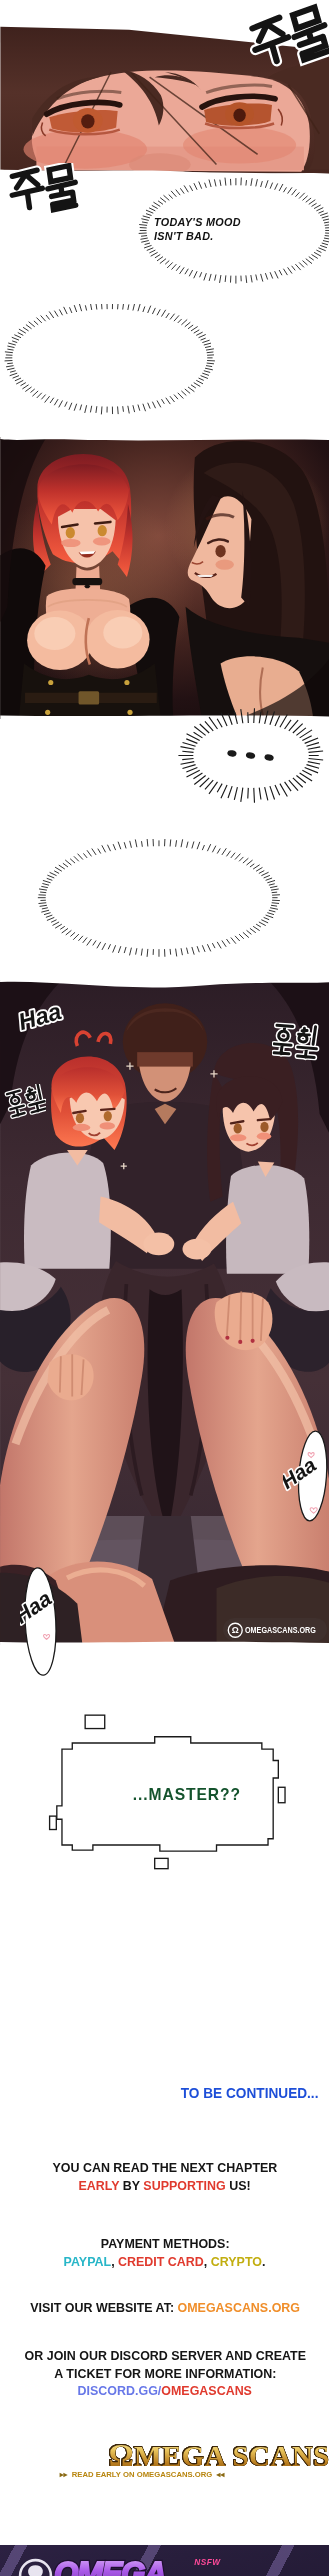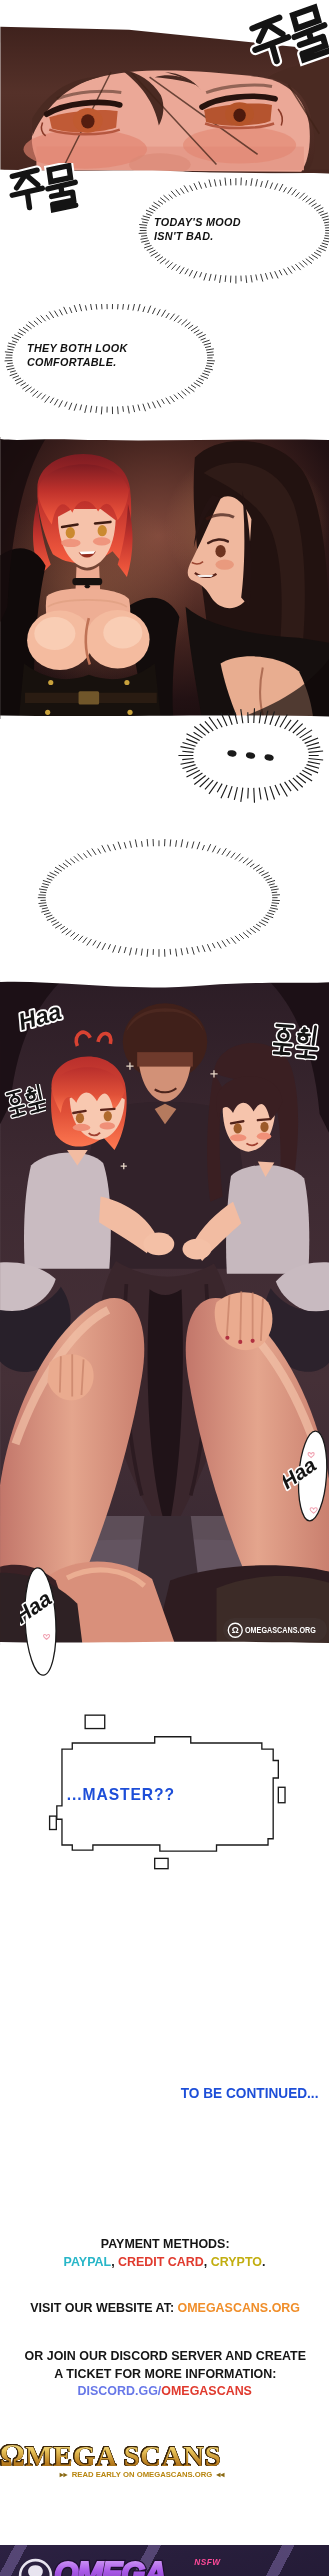--- a/index.html
+++ b/index.html
@@ -86,21 +86,20 @@
 <svg class="abs" style="left:0;top:175px" width="330" height="113" viewBox="0 0 640 220">
       <ellipse cx="458" cy="108" rx="174" ry="88" fill="#ffffff"></ellipse>
       <path d="M632.0,108.0L642.4,108.0M631.7,112.9L646.9,113.8M630.9,117.9L645.0,119.4M629.5,122.7L641.6,124.8M627.6,127.6L642.8,131.1M625.2,132.4L637.3,135.9M622.2,137.1L635.3,141.6M618.8,141.7L632.9,147.5M614.8,146.2L624.5,150.9M610.3,150.6L623.4,157.8M605.3,154.8L617.5,162.5M599.9,158.9L609.6,165.8M594.0,162.9L606.2,172.6M587.7,166.6L597.4,175.3M581.0,170.2L590.6,179.8M573.9,173.6L584.2,185.1M566.5,176.8L573.5,185.6M558.7,179.8L567.3,191.8M550.6,182.5L558.4,194.9M542.2,185.0L547.7,195.1M533.5,187.3L540.2,201.3M524.6,189.3L529.7,201.6M515.5,191.1L519.8,203.5M506.2,192.6L510.5,207.5M496.7,193.8L499.3,205.1M487.1,194.8L489.6,209.1M477.5,195.4L479.1,210.2M467.8,195.9L468.4,206.9M458.0,196.0L458.0,211.4M448.2,195.9L447.5,209.5M438.5,195.4L437.1,208.2M428.9,194.8L426.2,210.1M419.3,193.8L416.6,205.5M409.8,192.6L405.9,206.3M400.5,191.1L395.6,205.3M391.4,189.3L387.3,199.1M382.5,187.3L375.9,201.1M373.8,185.0L367.1,197.2M365.4,182.5L358.8,193.1M357.3,179.8L348.3,192.5M349.5,176.8L341.8,186.5M342.1,173.6L332.7,184.1M335.0,170.2L324.2,181.0M328.3,166.6L320.4,173.7M322.0,162.9L310.1,172.3M316.1,158.9L304.5,167.2M310.7,154.8L300.4,161.3M305.7,150.6L292.1,158.1M301.2,146.2L289.7,151.7M297.2,141.7L284.5,146.9M293.8,137.1L279.3,142.1M290.8,132.4L280.3,135.4M288.4,127.6L273.8,130.9M286.5,122.7L272.2,125.2M285.1,117.9L273.4,119.2M284.3,112.9L268.8,113.8M284.0,108.0L270.9,108.0M284.3,103.1L270.9,102.3M285.1,98.1L269.7,96.4M286.5,93.3L275.3,91.4M288.4,88.4L274.0,85.1M290.8,83.6L276.6,79.6M293.8,78.9L283.1,75.2M297.2,74.3L283.0,68.4M301.2,69.8L289.1,64.0M305.7,65.4L294.3,59.1M310.7,61.2L297.5,52.9M316.1,57.1L306.5,50.3M322.0,53.1L310.6,44.1M328.3,49.4L317.1,39.4M335.0,45.8L327.2,38.1M342.1,42.4L331.8,30.9M349.5,39.2L340.9,28.4M357.3,36.2L349.9,25.9M365.4,33.5L357.1,20.3M373.8,31.0L368.0,20.4M382.5,28.7L376.3,15.9M391.4,26.7L385.6,12.7M400.5,24.9L397.1,15.0M409.8,23.4L405.6,8.8M419.3,22.2L416.2,8.5M428.9,21.2L426.8,9.1M438.5,20.6L436.8,5.1M448.2,20.1L447.5,7.6M458.0,20.0L458.0,6.1M467.8,20.1L468.6,4.9M477.5,20.6L478.7,9.9M487.1,21.2L489.7,6.4M496.7,22.2L499.9,8.2M506.2,23.4L509.5,11.9M515.5,24.9L520.6,10.2M524.6,26.7L529.5,14.8M533.5,28.7L539.4,16.4M542.2,31.0L549.6,17.5M550.6,33.5L556.5,24.1M558.7,36.2L567.3,24.1M566.5,39.2L575.6,27.8M573.9,42.4L581.7,33.8M581.0,45.8L592.0,34.8M587.7,49.4L597.6,40.5M594.0,53.1L604.4,44.8M599.9,57.1L612.6,48.1M605.3,61.2L615.1,55.1M610.3,65.4L623.1,58.3M614.8,69.8L628.1,63.4M618.8,74.3L629.1,70.0M622.2,78.9L636.8,73.8M625.2,83.6L638.2,79.9M627.6,88.4L640.3,85.5M629.5,93.3L644.9,90.7M630.9,98.1L642.7,96.8M631.7,103.1L646.1,102.3" stroke="#1a1a1a" stroke-width="1.7" fill="none"></path>
     </svg>
 <div class="bub" style="left:154px;top:215px;width:165px">TODAY'S MOOD<br>ISN'T BAD.</div>
 
 <svg class="abs" style="left:0;top:304px" width="237" height="118" viewBox="0 0 460 230">
       <ellipse cx="213" cy="105" rx="190" ry="95" fill="#ffffff"></ellipse>
       <path d="M403.0,105.0L413.4,105.0M402.7,110.1L417.9,110.9M401.9,115.1L416.1,116.6M400.6,120.1L412.5,122.0M398.7,125.1L413.9,128.4M396.3,130.0L408.7,133.4M393.4,134.8L406.3,139.1M390.0,139.6L404.3,145.2M386.0,144.3L396.2,148.9M381.6,148.8L394.7,155.6M376.7,153.2L389.3,160.7M371.3,157.5L380.8,163.8M365.5,161.7L377.9,170.9M359.3,165.6L369.6,174.2M352.6,169.4L362.2,178.3M345.5,173.1L356.4,184.2M338.1,176.5L346.0,185.5M330.3,179.7L339.2,191.0M322.2,182.7L330.9,195.1M313.8,185.5L319.4,194.5M305.1,188.1L312.5,201.4M296.1,190.4L302.2,203.1M286.9,192.5L291.7,203.9M277.5,194.4L282.7,209.0M267.9,196.0L271.5,208.0M258.1,197.3L261.4,210.7M248.2,198.4L251.0,213.4M238.2,199.2L239.7,210.0M228.2,199.7L229.4,214.6M218.1,200.0L218.4,214.5M207.9,200.0L207.6,211.6M197.8,199.7L196.6,215.2M187.8,199.2L186.0,212.3M177.8,198.4L175.3,211.3M167.9,197.3L164.2,212.4M158.1,196.0L154.8,207.1M148.5,194.4L143.6,208.0M139.1,192.5L133.3,206.3M129.9,190.4L125.2,200.2M120.9,188.1L113.5,201.5M112.2,185.5L104.9,197.3M103.8,182.7L96.6,193.0M95.7,179.7L86.0,192.0M87.9,176.5L79.7,185.8M80.5,173.1L70.7,183.1M73.4,169.4L62.2,179.8M66.7,165.6L58.5,172.5M60.5,161.7L48.4,170.6M54.7,157.5L42.7,165.5M49.3,153.2L39.1,159.2M44.4,148.8L30.6,156.0M40.0,144.3L28.1,149.7M36.0,139.6L23.6,144.5M32.6,134.8L17.9,139.7M29.7,130.0L18.6,133.0M27.3,125.1L13.0,128.2M25.4,120.1L10.8,122.5M24.1,115.1L13.1,116.3M23.3,110.1L7.9,110.9M23.0,105.0L9.3,105.0M23.3,99.9L10.5,99.3M24.1,94.9L8.6,93.2M25.4,89.9L13.4,87.9M27.3,84.9L13.5,81.9M29.7,80.0L15.0,76.0M32.6,75.2L22.7,71.9M36.0,70.4L22.0,64.9M40.0,65.7L27.0,59.9M44.4,61.2L33.7,55.6M49.3,56.8L35.9,48.9M54.7,52.5L43.9,45.4M60.5,48.3L49.6,40.2M66.7,44.4L54.8,34.5M73.4,40.6L65.1,32.9M80.5,36.9L70.1,26.4M87.9,33.5L78.2,22.4M95.7,30.3L88.7,21.4M103.8,27.3L94.9,14.6M112.2,24.5L105.0,13.0M120.9,21.9L114.7,10.6M129.9,19.6L123.1,5.6M139.1,17.5L134.5,6.4M148.5,15.6L143.7,2.2M158.1,14.0L153.8,-0.4M167.9,12.7L165.4,2.5M177.8,11.6L175.0,-3.3M187.8,10.8L185.9,-3.1M197.8,10.3L196.9,-1.9M207.9,10.0L207.5,-5.6M218.1,10.0L218.4,-2.6M228.2,10.3L229.3,-3.4M238.2,10.8L240.3,-4.4M248.2,11.6L250.2,0.8M258.1,12.7L261.6,-1.7M267.9,14.0L272.1,0.1M277.5,15.6L281.4,4.8M286.9,17.5L292.9,3.2M296.1,19.6L301.9,7.6M305.1,21.9L311.4,10.4M313.8,24.5L322.0,11.3M322.2,27.3L329.0,17.6M330.3,30.3L339.3,18.9M338.1,33.5L348.0,22.2M345.5,36.9L353.1,29.2M352.6,40.6L363.9,30.2M359.3,44.4L370.0,35.5M365.5,48.3L375.5,40.9M371.3,52.5L384.3,43.9M376.7,56.8L387.4,50.4M381.6,61.2L394.0,54.8M386.0,65.7L400.0,59.4M390.0,70.4L400.0,66.5M393.4,75.2L407.6,70.5M396.3,80.0L410.3,76.2M398.7,84.9L410.2,82.4M400.6,89.9L415.9,87.4M401.9,94.9L415.0,93.5M402.7,99.9L416.1,99.2" stroke="#1a1a1a" stroke-width="1.7" fill="none"></path>
     </svg>
-<div class="bub" style="left:27px;top:341px;width:165px">THEY BOTH LOOK<br>COMFORTABLE.</div>
 
 <svg class="abs" style="left:0;top:437px" width="330" height="282" viewBox="0 0 640 548">
       <defs>
 <radialGradient id="p2bg" cx="48%" cy="35%" r="78%">
  <stop offset="0%" stop-color="#80493c"></stop>
           <stop offset="40%" stop-color="#4c2822"></stop>
  <stop offset="75%" stop-color="#221113"></stop>
           <stop offset="100%" stop-color="#140a0b"></stop>
 </radialGradient>
 <linearGradient id="redhair" x1="0" y1="0" x2="0" y2="1">
@@ -335,29 +334,30 @@
 
 <svg class="abs" style="left:0;top:1710px" width="330" height="170" viewBox="0 0 640 330">
       <rect x="165" y="10" width="38" height="26" fill="#ffffff" stroke="#1a1a1a" stroke-width="2.6"></rect>
       <path d="M120,100 L120,76 L140,76 L140,64 L300,64 L300,52 L370,52 L370,64 L508,64
  L508,76 L530,76 L530,98 L540,98 L540,132 L530,132 L530,250 L520,250 L520,262 L420,262 L420,274
  L310,274 L310,262 L180,262 L180,272 L140,272 L140,262 L120,262 L120,212 L110,212 L110,186 L120,186 Z" fill="#ffffff" stroke="#1a1a1a" stroke-width="2.6"></path>
       <rect x="540" y="150" width="13" height="30" fill="#ffffff" stroke="#1a1a1a" stroke-width="2.6"></rect>
       <rect x="96" y="206" width="13" height="26" fill="#ffffff" stroke="#1a1a1a" stroke-width="2.6"></rect>
       <rect x="300" y="288" width="26" height="20" fill="#ffffff" stroke="#1a1a1a" stroke-width="2.6"></rect>
     </svg>
-<div class="abs" style="left:62px;top:1785px;width:184px;text-align:left;font-weight:bold;font-size:17px;letter-spacing:1px;color:#1d4ed8"><span class="cond" style="transform:scaleX(0.92)">...MASTER??</span></div>
+<div class="abs" style="left:62px;top:1785px;width:184px;text-align:right;font-weight:bold;font-size:17px;letter-spacing:1px;color:#14532d"><span class="cond" style="transform:scaleX(0.92)">...MASTER??</span></div>
 
 <div class="abs" style="right:11.3px;top:2084px;width:206px;text-align:right;font-weight:bold;font-size:15.5px;color:#1d4ed8"><span class="condR" style="transform:scaleX(0.88)">TO BE CONTINUED...</span></div>
 
+<div class="blk" style="top:2159px;font-size:13.4px;line-height:17.5px"><span class="cond c93">YOU CAN READ THE NEXT CHAPTER</span><br><span class="cond c93"><span style="color:#e03a2e">EARLY</span> BY <span style="color:#e03a2e">SUPPORTING</span> US!</span></div>
 <div class="blk" style="top:2235px;font-size:13.4px;line-height:17.5px"><span class="cond c93">PAYMENT METHODS:</span><br><span class="cond c93"><span style="color:#28b6c8">PAYPAL</span>, <span style="color:#e03a2e">CREDIT CARD</span>, <span style="color:#c2ae10">CRYPTO</span>.</span></div>
 <div class="blk" style="top:2347px;font-size:13.4px;line-height:17.5px"><span class="cond c93">OR JOIN OUR DISCORD SERVER AND CREATE</span><br><span class="cond c93">A TICKET FOR MORE INFORMATION:</span><br><span class="cond c93"><span style="color:#6878e8">DISCORD.GG/</span><span style="color:#e03a2e">OMEGASCANS</span></span></div>
 <div class="blk" style="top:2300px;font-size:13.4px"><span class="cond c93">VISIT OUR WEBSITE AT: <span style="color:#f08e2a">OMEGASCANS.ORG</span></span></div>
 
-<div class="abs" style="top:2438px;left:0;width:330px;text-align:left;text-decoration:underline;">
+<div class="abs" style="top:2438px;left:0;width:330px;text-align:right;text-decoration:underline;">
 <span style="display:inline-block;font-weight:bold;font-size:29px;letter-spacing:0.5px;
 background:linear-gradient(180deg,#f8e9a8 0%,#e8c35a 35%,#b87c1e 70%,#8a5a14 100%);
 -webkit-background-clip:text;background-clip:text;color:transparent;
 filter:drop-shadow(0 0.8px 0 #3a250a) drop-shadow(0 -0.5px 0 #3a250a) drop-shadow(0.5px 0 0 #3a250a) drop-shadow(-0.5px 0 0 #3a250a);
 font-family:'Liberation Serif',serif;"><span style="font-size:31px">Ω</span>MEGA SCANS</span></div>
 <div class="abs" style="top:2470px;left:0;width:284px;text-align:center;color:#b8860f;font-weight:bold;font-size:7.7px;">
 <span style="color:#8a6a14">▸▸</span>&nbsp; READ EARLY ON OMEGASCANS.ORG &nbsp;<span style="color:#8a6a14">◂◂</span></div>
 
 <div class="abs" style="left:0;top:2545px;width:330px;height:273px;
 background:linear-gradient(160deg,#2c2142 0%,#241b36 40%,#1e1630 100%);overflow:hidden">

